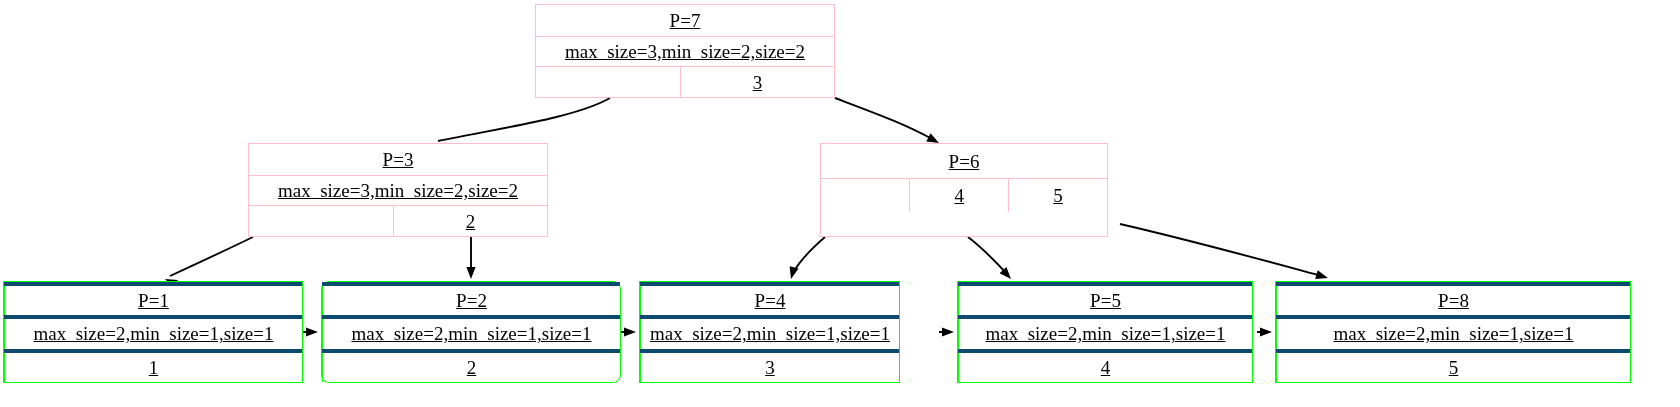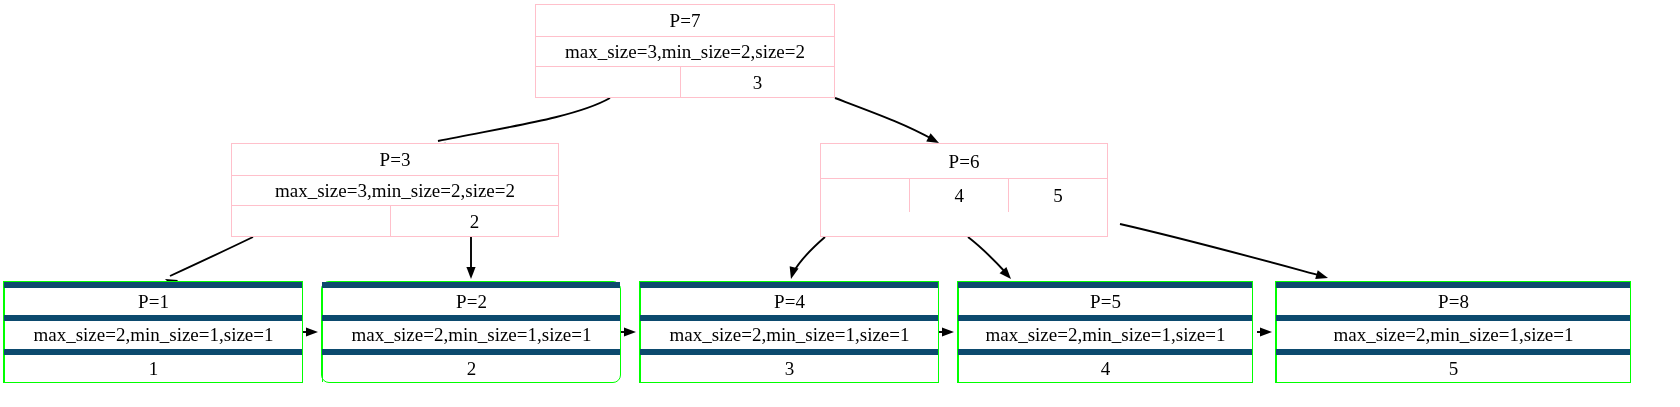--- a/index.html
+++ b/index.html
@@ -20,22 +20,23 @@
     display:flex;
     flex-direction:column;
   }
   .node.leaf{border:1px solid #00ff00;}
 
   .row{
     box-sizing:border-box;
     display:flex;
     flex-direction:row;
     border-top:1px solid #ffc0cb;
+    text-decoration:underline;
   }
-  .node.leaf .row{border-top:6px solid #0c4a6e;}
+  .node.leaf .row{border-top:4px solid #0c4a6e;}
   .row:first-child{border-top:none;}
 
   .row-title{height:34px;}
   .row-meta{height:34px;}
   .row-keys{height:34px;}
 
   .cell{
     box-sizing:border-box;
     display:flex;
     align-items:center;
@@ -85,21 +86,21 @@
           <div class="cell grow">P=7</div>
         </div>
         <div class="row row-meta">
           <div class="cell grow">max_size=3,min_size=2,size=2</div>
         </div>
         <div class="row row-keys">
           <div class="cell grow"></div>
           <div class="cell grow">3</div>
         </div>
       </div>
-      <div class="node" style="left: 231px; top: 143px; width: 328px; height: 94px; justify-content: center;">
+      <div class="node" style="left: 248px; top: 143px; width: 300px; height: 94px; justify-content: center;">
         <div class="row row-title">
           <div class="cell grow">P=3</div>
         </div>
         <div class="row row-meta">
           <div class="cell grow">max_size=3,min_size=2,size=2</div>
         </div>
         <div class="row row-keys">
           <div class="cell grow"></div>
           <div class="cell grow">2</div>
         </div>
@@ -129,21 +130,21 @@
         <div class="row row-title">
           <div class="cell grow">P=2</div>
         </div>
         <div class="row row-meta">
           <div class="cell grow">max_size=2,min_size=1,size=1</div>
         </div>
         <div class="row row-keys">
           <div class="cell grow">2</div>
         </div>
       </div>
-      <div class="node leaf" style="left: 639px; top: 281px; width: 300px; height: 102px;">
+      <div class="node leaf" style="left: 639px; top: 281px; width: 261px; height: 102px;">
         <div class="row row-title">
           <div class="cell grow">P=4</div>
         </div>
         <div class="row row-meta">
           <div class="cell grow">max_size=2,min_size=1,size=1</div>
         </div>
         <div class="row row-keys">
           <div class="cell grow">3</div>
         </div>
       </div>

